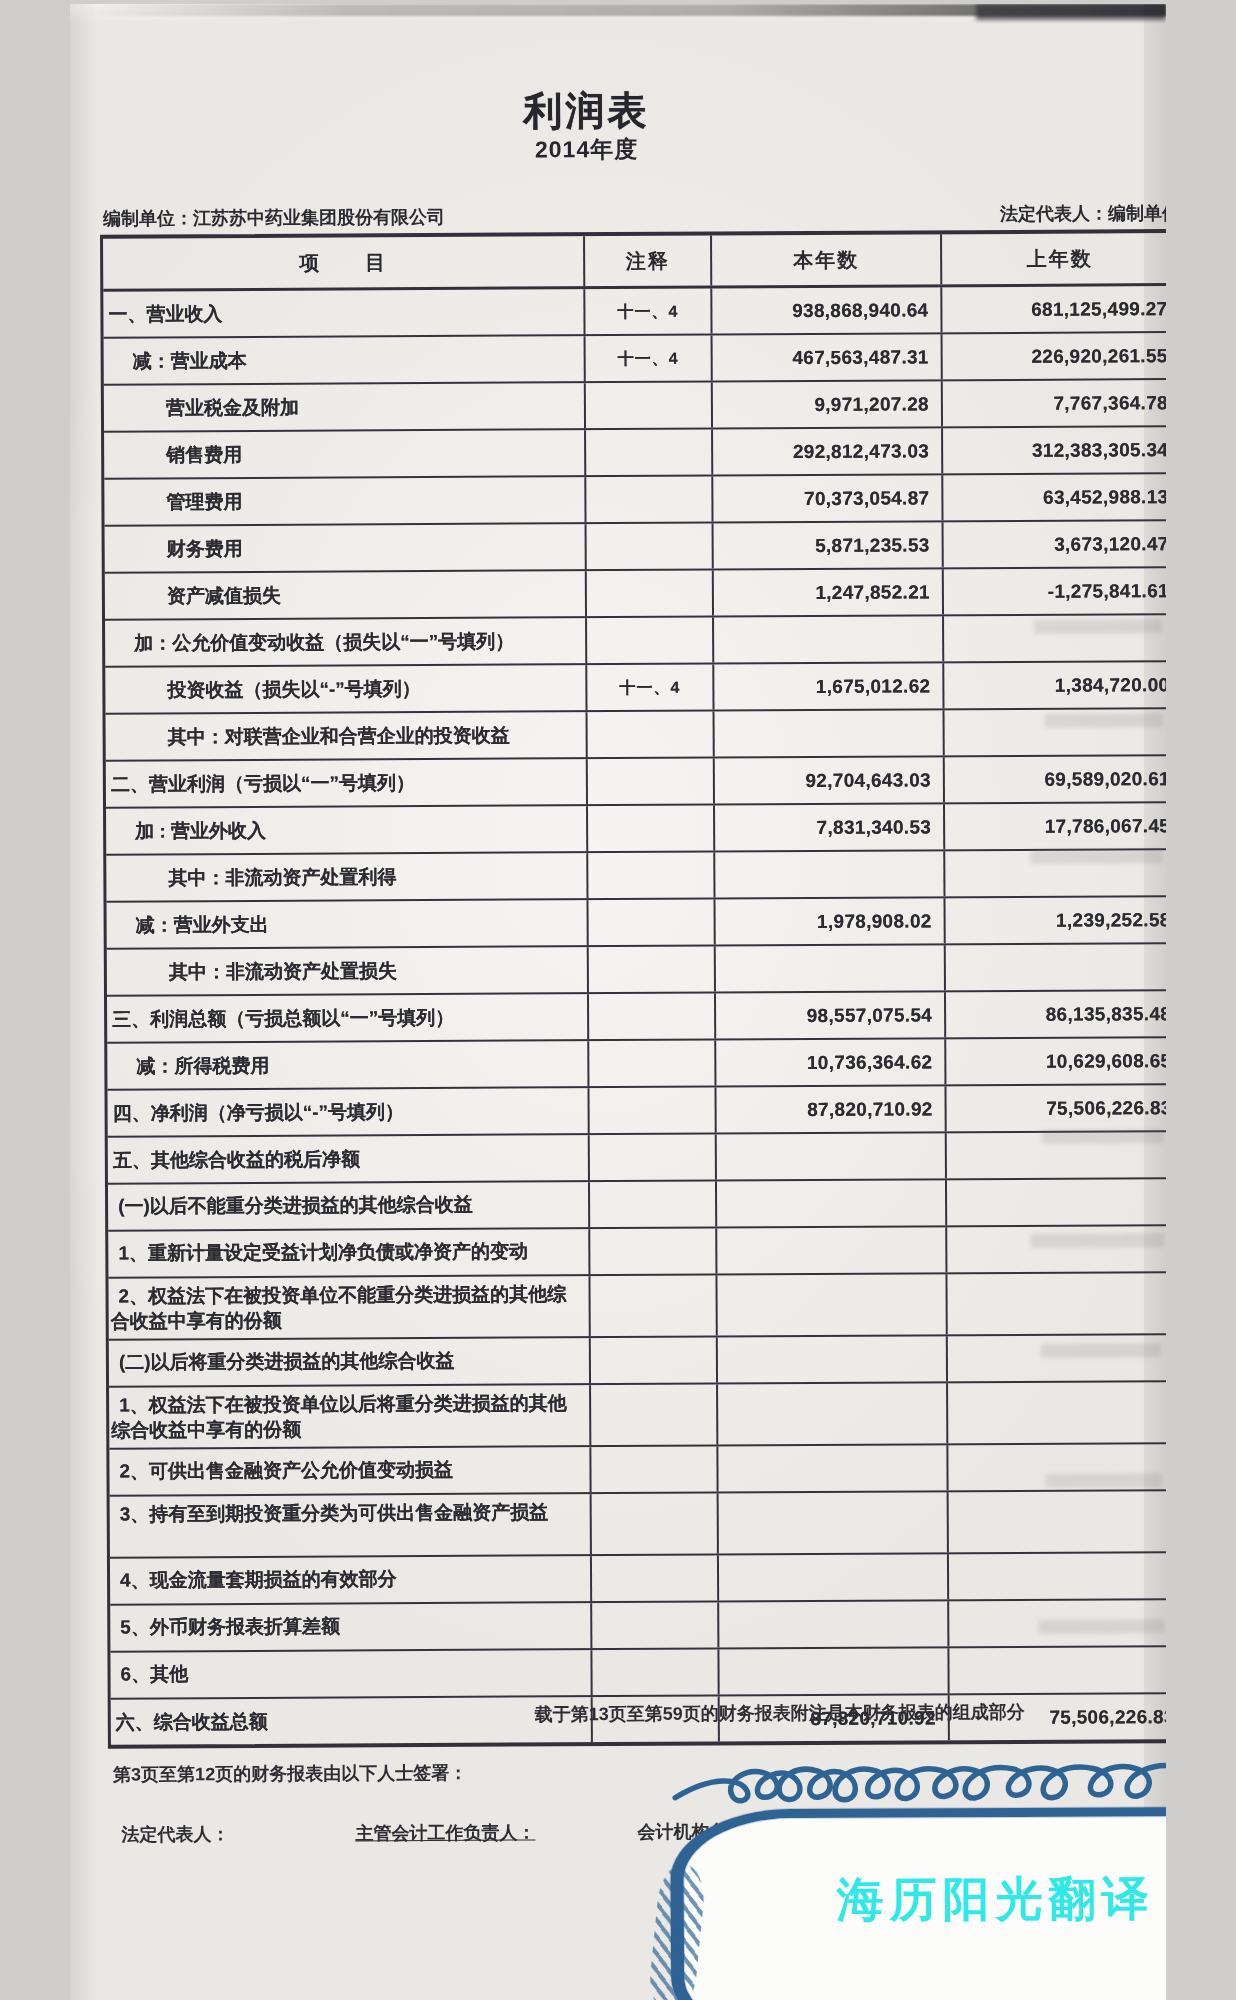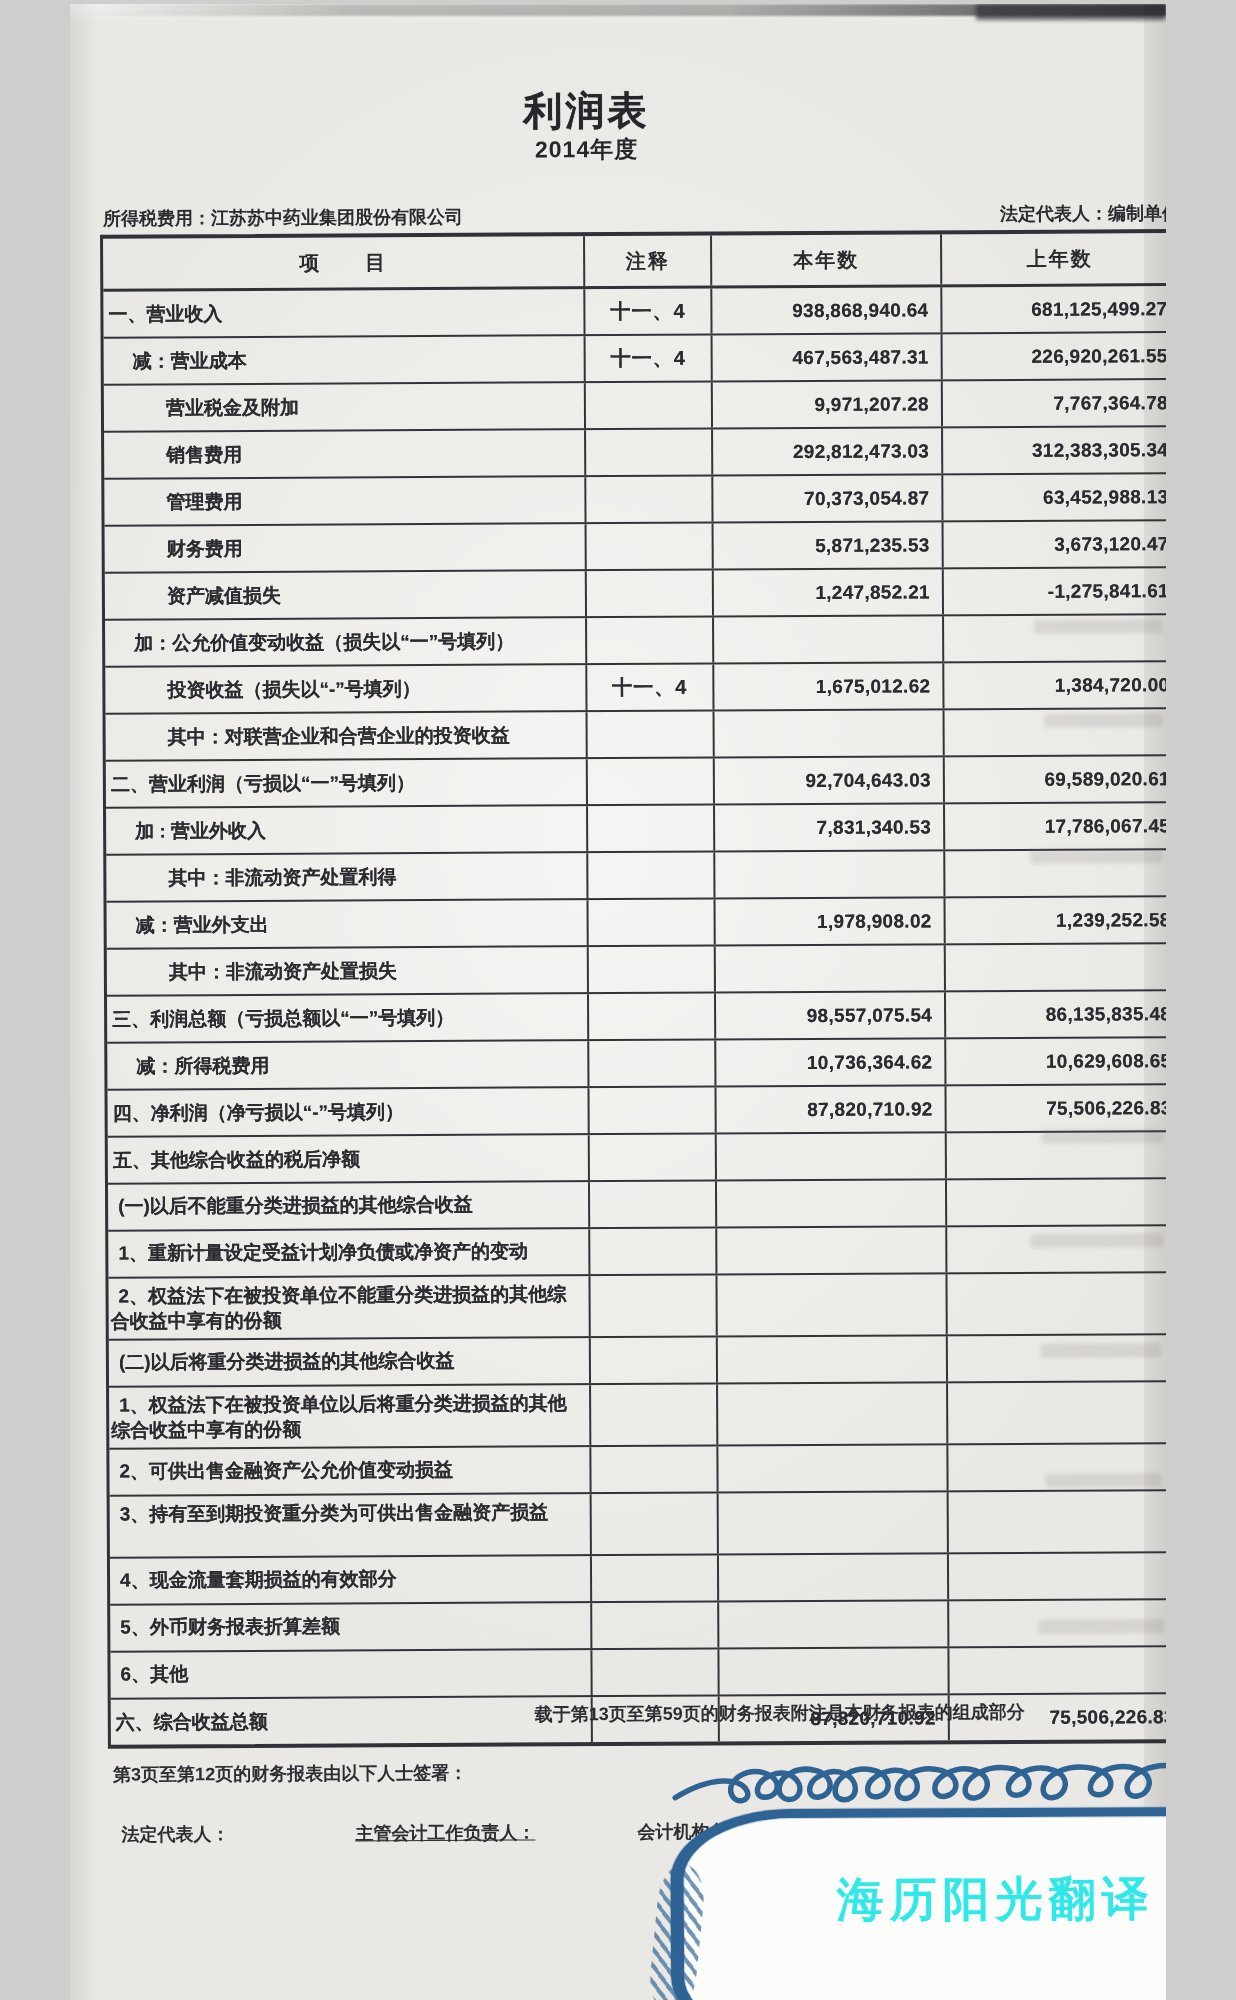--- a/index.html
+++ b/index.html
@@ -43,21 +43,21 @@
     font-size:20px;font-weight:700;letter-spacing:2px;border-right:2px solid #34333c;}
   .thead .hc:last-child{border-right:none;}
   .trow{border-bottom:2px solid #34333c;}
   .trow:last-child{border-bottom:none;}
   .trow .c{border-right:2px solid #34333c;display:flex;align-items:center;box-sizing:border-box;
     font-size:19px;font-weight:600;color:#2b2b31;text-shadow:0 0 .5px rgba(40,40,46,.75);
     min-height:45px;line-height:25px;}
   .trow .c:last-child{border-right:none;}
   .trow.wrap2 .c{min-height:60px;}
   .trow .item{padding-right:8px;}
-  .trow .note{justify-content:center;font-size:20px;letter-spacing:1px;}
+  .trow .note{justify-content:center;font-size:16px;letter-spacing:1px;}
   .trow .num{justify-content:flex-end;padding-right:12px;font-size:19px;letter-spacing:.3px;}
   .trow .num.pri{padding-right:10px;}
   .ind0 .item{padding-left:5px;}
   .ind1 .item{padding-left:29px;}
   .ind2 .item{padding-left:62px;}
   .ind05 .item{padding-left:2px;text-indent:8px;display:block;padding-top:9px;}
   .ind05.wrap2 .item{padding-top:5px;}
 
   .footnote{position:absolute;left:200px;top:1698px;width:1010px;text-align:center;
     font-size:18px;font-weight:600;color:#2d2d33;}
@@ -94,21 +94,21 @@
   <div class="scan-top-edge"></div>
   <div class="scan-top-corner"></div>
   <div class="right-band"></div>
 
   <div class="sheet">
 
     <div class="doc-title">利润表</div>
     <div class="doc-period">2014年度</div>
 
     <div class="meta-line">
-      <span class="meta-left"><span>所得税费用：</span><span>江苏苏中药业集团股份有限公司</span></span>
+      <span class="meta-left"><span>编制单位：</span><span>江苏苏中药业集团股份有限公司</span></span>
       <span class="meta-right"><span>法定代表人：</span><span>编制单位</span></span>
     </div>
 
     <div class="fold-line"></div>
 
     <div class="ftable">
       <div class="thead">
         <div class="hc">项　　目</div>
         <div class="hc">注释</div>
         <div class="hc">本年数</div>

